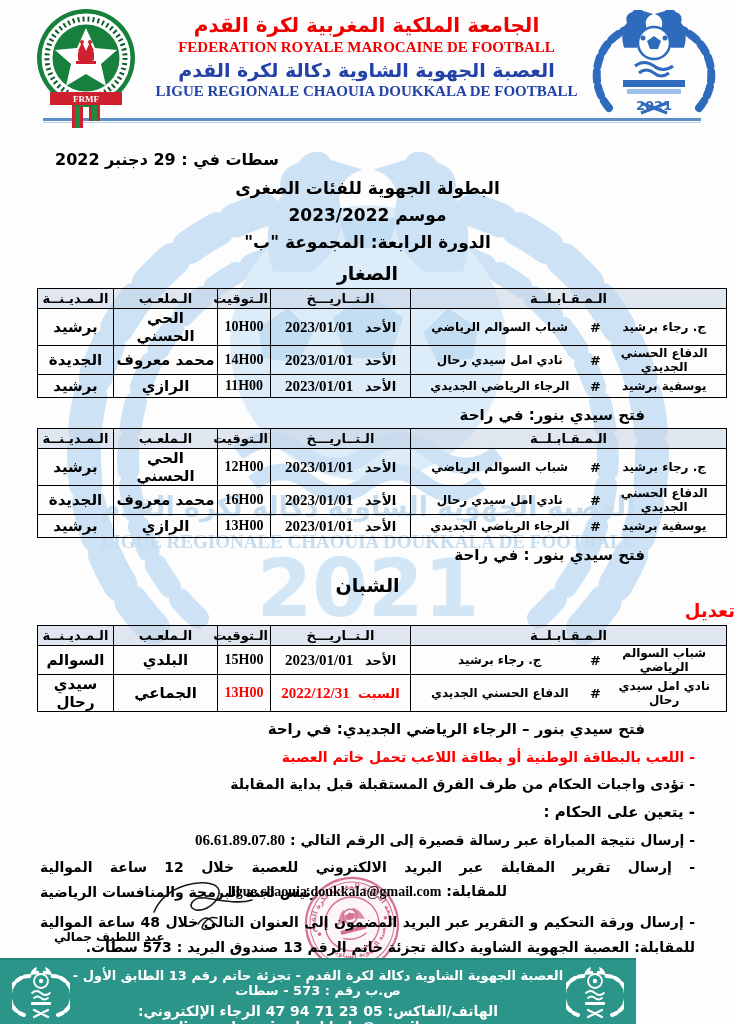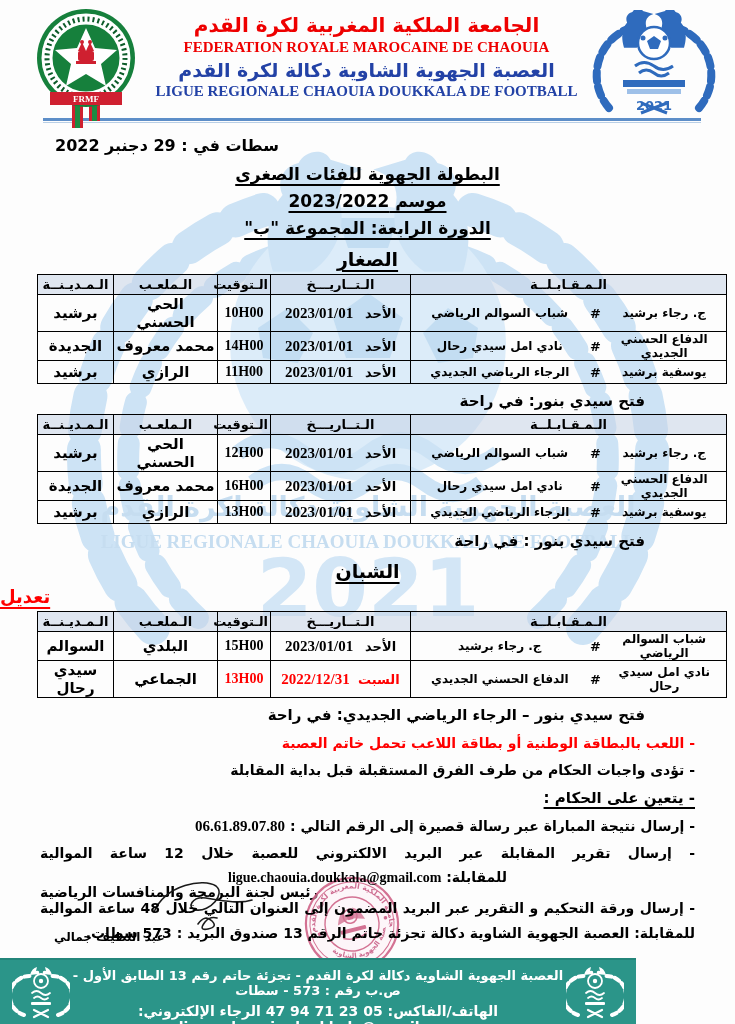--- a/index.html
+++ b/index.html
@@ -22,28 +22,28 @@
   .hdr-center { position:absolute; left:150px; right:152px; top:13px; text-align:center; direction:rtl; }
   .h-ar-red  { font-size:20px; color:#ee0000; line-height:1.25; }
   .h-fr-red  { font-size:15px; color:#ee0000; line-height:1.3; font-family:"Liberation Serif",serif; direction:ltr; }
   .h-ar-blue { font-size:19px; color:#2342a6; line-height:1.3; }
   .h-fr-blue { font-size:15px; color:#2342a6; line-height:1.3; font-family:"Liberation Serif",serif; direction:ltr; }
   .frmf-logo   { position:absolute; left:24px; top:4px; }
   .league-logo { position:absolute; right:10px; top:10px; }
   .rule { margin:2px 34px 0 43px; height:5px; border-top:3px solid #5d8ec8; border-bottom:1px solid #b9cfe6; }
 
   
-  .dateline { margin:13px 0 0 55px; direction:rtl; font-size:16px; width:max-content; }
+  .dateline { margin:27px 0 0 55px; direction:rtl; font-size:16px; width:max-content; }
   .t-center { text-align:center; direction:rtl; }
   .title-main  { margin-top:9px;  font-size:17px; }
   .title-season{ margin-top:7px;  font-size:17px; }
   .title-round { margin-top:7px;  font-size:17px; }
-  .u { text-decoration:underline; text-decoration-thickness:1.5px; text-underline-offset:4px; }
+  .u { text-decoration-thickness:1.5px; text-underline-offset:4px; }
   .sec-title { margin-top:10px; font-size:19px; text-align:center; direction:rtl; }
-  .amendment { margin-top:4px; font-size:18px; text-align:left; direction:rtl; color:#ff0000; }
+  .amendment { margin-top:4px; font-size:18px; text-align:right; direction:rtl; color:#ff0000; }
 
   
   table.sched { border-collapse:collapse; table-layout:fixed; width:689px;
                 margin:4px 9px 0 37px; direction:rtl; text-align:center; background:transparent; }
   .sched th, .sched td { border:1px solid #000; padding:0 2px; height:23px; vertical-align:middle; }
   .sched thead th { height:20px; background:rgba(199,212,229,0.55); font-size:13px; }
   .match-cell { display:flex; align-items:center; padding:0 6px; font-size:12px; }
   .match-cell .mt1 { width:36%; text-align:center; }
   .match-cell .mh  { width:10%; text-align:center; font-size:13px; }
   .match-cell .mt2 { width:54%; text-align:center; }
@@ -131,21 +131,21 @@
         <circle cx="58" cy="38" r="2"></circle>
         <circle cx="66" cy="38" r="2"></circle>
         <rect x="52" y="57" width="20" height="3"></rect>
       </g>
       <rect x="26" y="88" width="72" height="13" fill="#cf2030"></rect>
       <text x="62" y="98" font-size="9" fill="#ffffff" text-anchor="middle" font-weight="bold" font-family="Liberation Serif, serif">FRMF</text>
     </svg>
 
     <div class="hdr-center">
       <div class="h-ar-red">الجامعة الملكية المغربية لكرة القدم</div>
-      <div class="h-fr-red">FEDERATION ROYALE MAROCAINE DE CHAOUIA</div>
+      <div class="h-fr-red">FEDERATION ROYALE MAROCAINE DE FOOTBALL</div>
       <div class="h-ar-blue">العصبة الجهوية الشاوية دكالة لكرة القدم</div>
       <div class="h-fr-blue">LIGUE REGIONALE CHAOUIA DOUKKALA DE FOOTBALL</div>
     </div>
 
     <svg class="league-logo" width="142" height="108" viewBox="0 0 142 108">
       <defs>
         <path id="lg-horse" d="M0,34 C-3,24 -2,16 3,10 C1,6 3,1 8,0 C10,-4 16,-5 18,-1 L28,2 C22,4 20,8 21,13 C23,22 18,30 12,34 Z"></path>
       </defs>
       <g fill="none" stroke="#2f6bbd" stroke-linecap="round">
         <path d="M26,98 A50,50 0 0 1 47,18" stroke-width="8" stroke-dasharray="9 6"></path>

